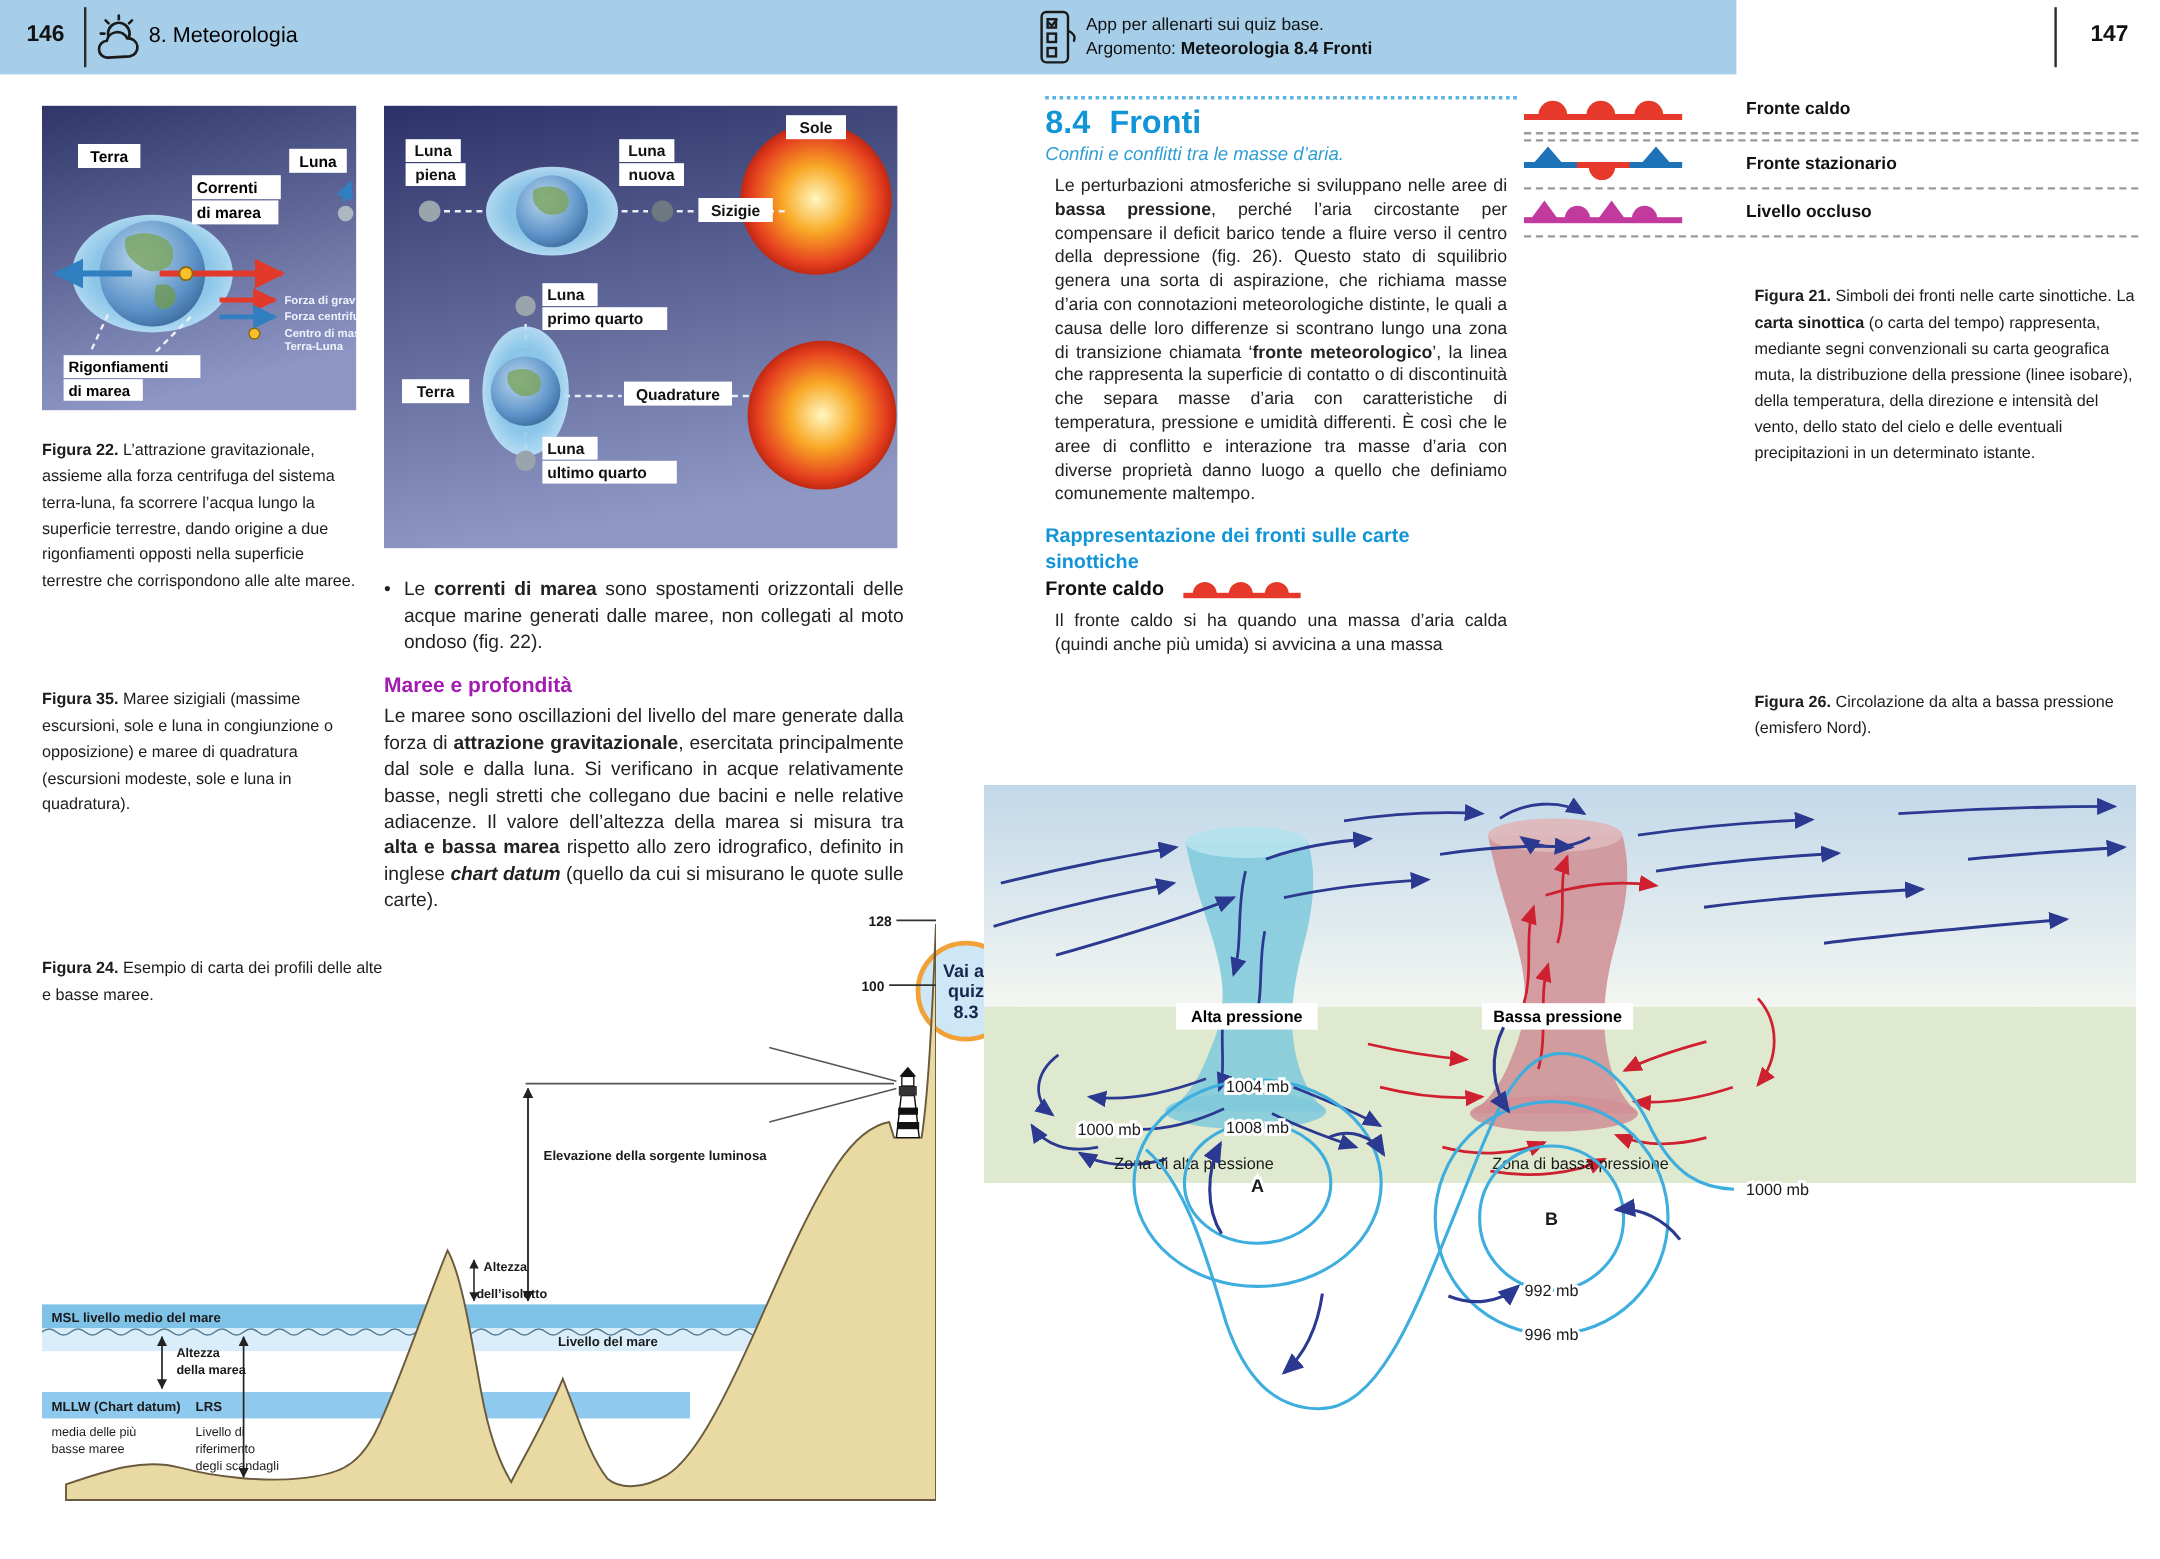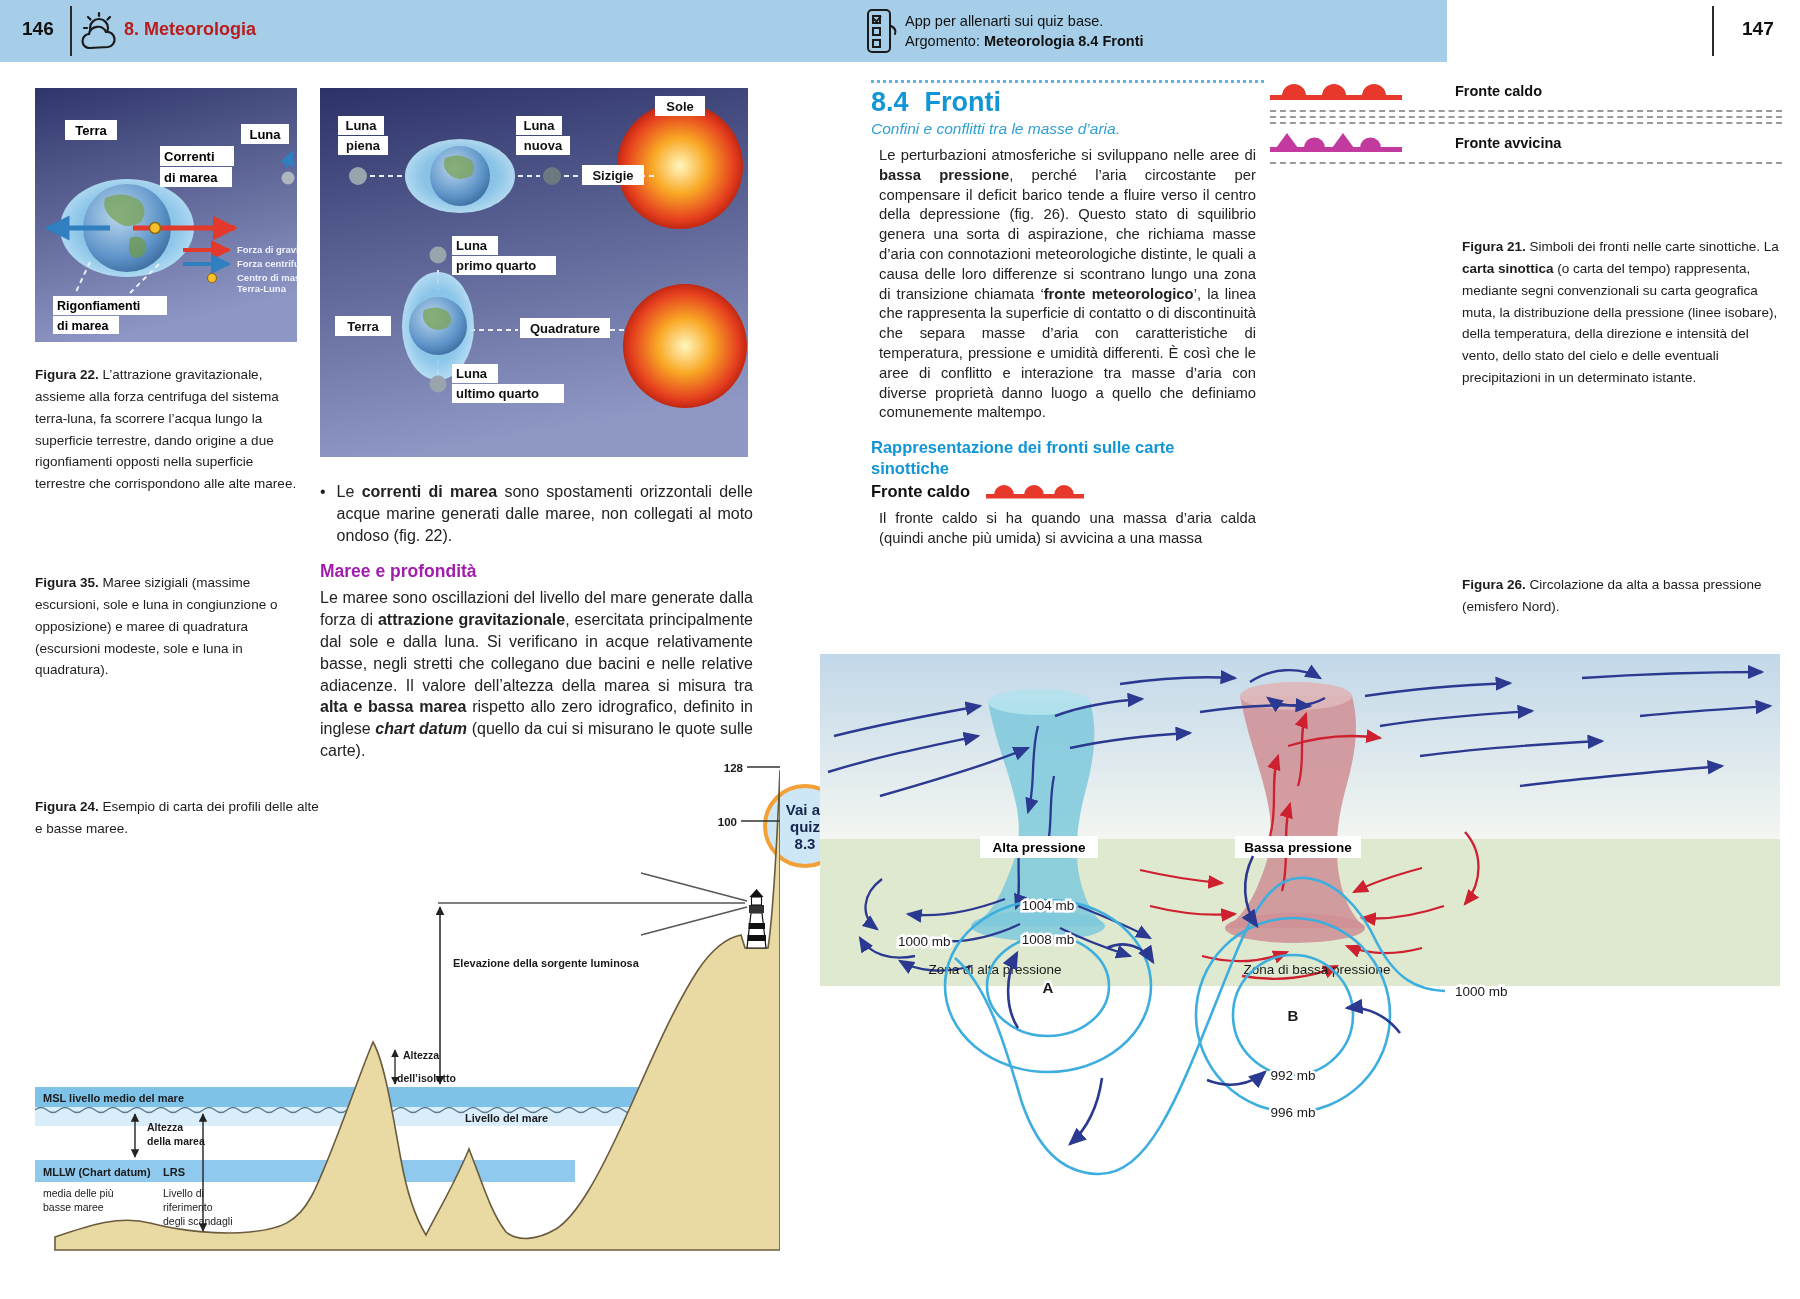--- a/index.html
+++ b/index.html
@@ -3,21 +3,21 @@
 <meta charset="utf-8">
 <style>
   html,body{margin:0;padding:0}
   body{width:1800px;height:1299px;position:relative;background:#fff;
        font-family:"Liberation Sans",sans-serif;color:#1d1d1d;overflow:hidden}
   .abs{position:absolute}
   
   .header{position:absolute;left:0;top:0;width:1447px;height:62px;background:#a6cee9}
   .hdr-num{position:absolute;top:18px;font-weight:bold;font-size:19px;color:#111}
   .hdr-div{position:absolute;top:6px;width:2px;height:50px;background:#2b2b2b}
-  .hdr-chap{position:absolute;left:124px;top:19px;font-weight:bold;font-size:18px;color:#b91c1c}
+  .hdr-chap{position:absolute;left:124px;top:19px;font-weight:normal;font-size:18px;color:#000000}
   .hdr-app{position:absolute;left:905px;top:11px;font-size:14.5px;line-height:20px;color:#111}
   .hdr-app b{font-weight:bold}
   
   .cap{font-size:13.5px;line-height:1.62;color:#1c1c1c}
   .cap b{font-weight:bold}
   .just{text-align:justify}
   
   .mid-col{position:absolute;left:320px;top:481px;width:433px}
   .body16{font-size:16px;line-height:21.8px;color:#222;margin:0}
   .body16 b{font-weight:bold}
@@ -339,30 +339,41 @@
     <svg class="sym" width="132" height="26" viewBox="0 0 132 26">
       <rect x="0" y="17" width="132" height="5" fill="#e7392b"></rect>
       <path d="M12,18 a12,12 0 0 1 24,0 Z" fill="#e7392b"></path>
       <path d="M52,18 a12,12 0 0 1 24,0 Z" fill="#e7392b"></path>
       <path d="M92,18 a12,12 0 0 1 24,0 Z" fill="#e7392b"></path>
     </svg>
     <span class="lab">Fronte caldo</span>
   </div>
   <div class="leg-sep"></div>
   <div class="leg-sep"></div>
+  <div class="leg-row">
+    <svg class="sym" width="132" height="30" viewBox="0 0 132 30">
+      <rect x="0" y="13" width="46" height="5" fill="#1e72b8"></rect>
+      <rect x="86" y="13" width="46" height="5" fill="#1e72b8"></rect>
+      <rect x="44" y="13" width="44" height="5" fill="#e7392b"></rect>
+      <polygon points="8,14 20,0 32,14" fill="#1e72b8"></polygon>
+      <polygon points="98,14 110,0 122,14" fill="#1e72b8"></polygon>
+      <path d="M54,17 a11,11 0 0 0 22,0 Z" fill="#e7392b"></path>
+    </svg>
+    <span class="lab">Fronte stazionario</span>
+  </div>
   <div class="leg-sep"></div>
   <div class="leg-row">
     <svg class="sym" width="132" height="26" viewBox="0 0 132 26">
       <rect x="0" y="17" width="132" height="5" fill="#c23a9e"></rect>
       <polygon points="6,18 17,3 28,18" fill="#c23a9e"></polygon>
       <path d="M34,18 a10.5,10.5 0 0 1 21,0 Z" fill="#c23a9e"></path>
       <polygon points="62,18 73,3 84,18" fill="#c23a9e"></polygon>
       <path d="M90,18 a10.5,10.5 0 0 1 21,0 Z" fill="#c23a9e"></path>
     </svg>
-    <span class="lab">Fronte  avvicina</span>
+    <span class="lab">Livello  occluso</span>
   </div>
   <div class="leg-sep"></div>
 </div>
 
 <div class="abs cap sidebar-cap" style="top:236px">
   <b>Figura 21.</b><span> Simboli dei fronti nelle carte sinottiche. La </span><b>carta sinottica</b><span> (o carta del tempo) rappresenta, mediante segni convenzionali su carta geografica muta, la distribuzione della pressione (linee isobare), della temperatura, della direzione e intensità del vento, dello stato del cielo e delle eventuali precipitazioni in un determinato istante.</span>
 </div>
 
 <div class="abs cap sidebar-cap" style="top:574px">
   <b>Figura 26.</b><span> Circolazione da alta a bassa pressione (emisfero Nord).</span>

